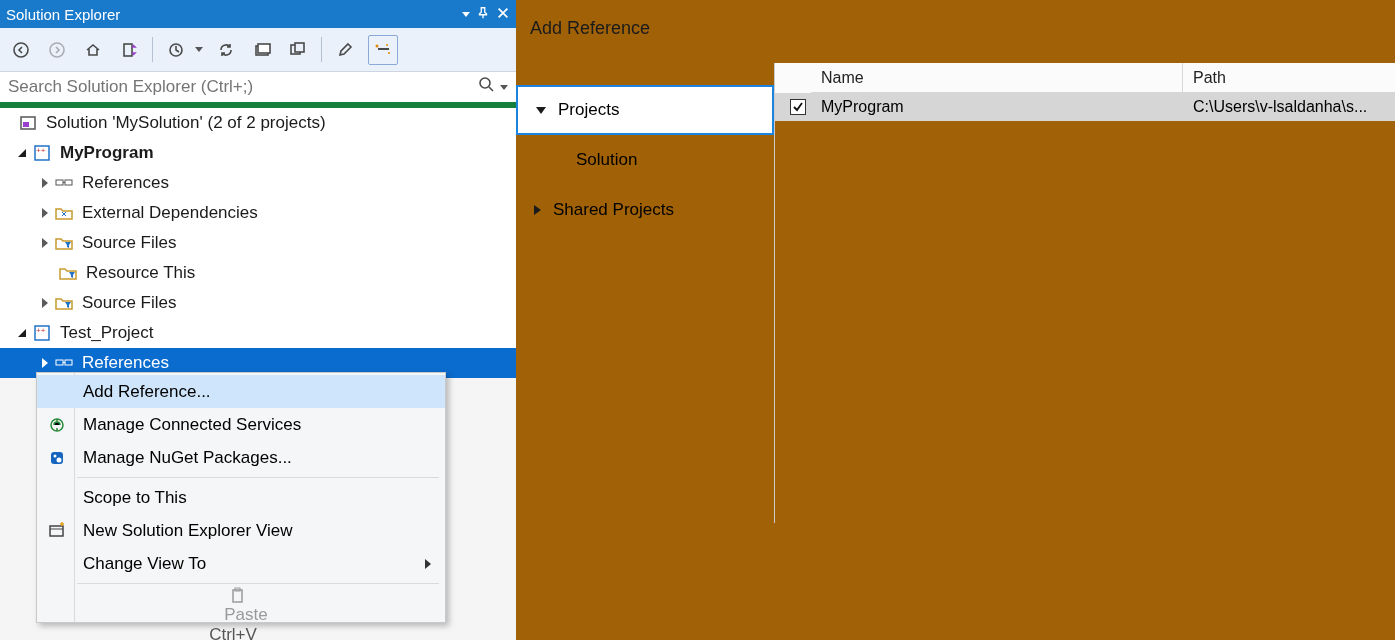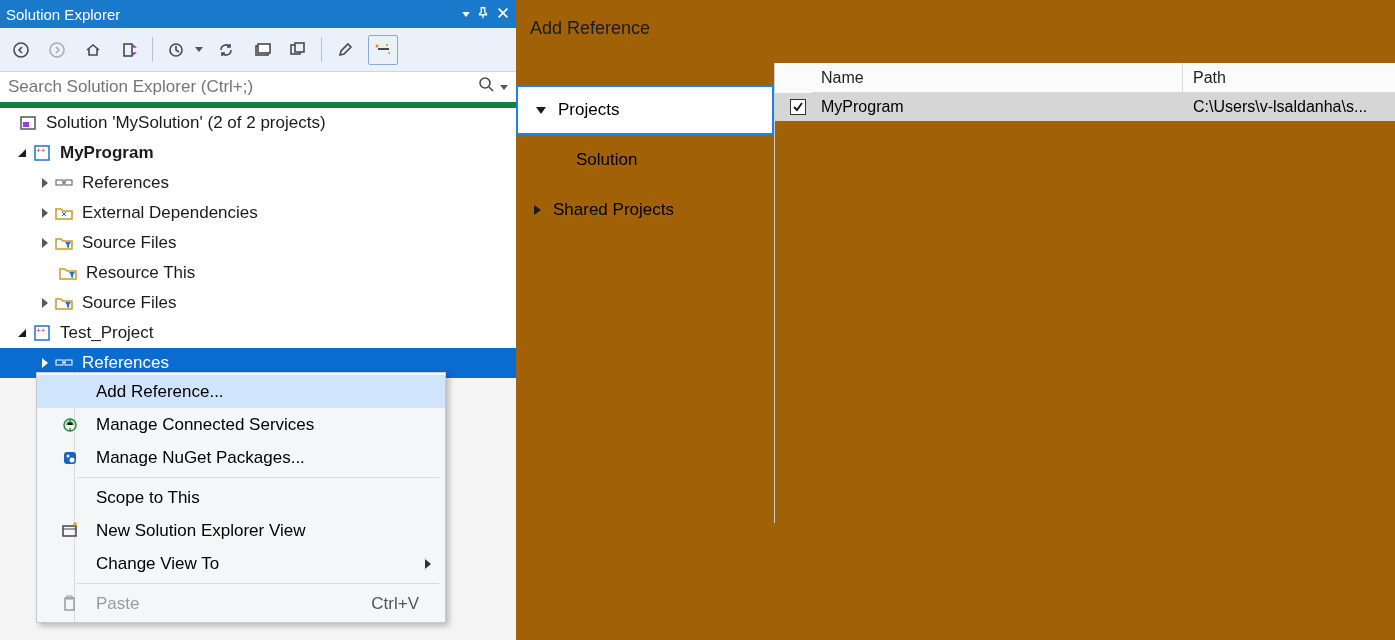--- a/index.html
+++ b/index.html
@@ -55,27 +55,27 @@
   .tree-row.selected { background:#0a6cce; color:#fff; }
   .tree-row.selected .expander.collapsed { border-left-color:#fff; }
 
   
   .ctx-menu {
     position:absolute; left:36px; top:372px; width:410px; background:#f5f6f7;
     border:1px solid #c9c9c9; box-shadow:3px 3px 6px rgba(0,0,0,.25); padding:2px 0;
     font-size:17px;
   }
   .ctx-menu .gutter { position:absolute; left:0; top:0; bottom:0; width:38px; border-right:1px solid #dadada; }
-  .ctx-item { position:relative; display:flex; align-items:center; height:33px; padding-left:23px; }
+  .ctx-item { position:relative; display:flex; align-items:center; height:33px; padding-left:10px; }
   .ctx-item .mi-icon { width:20px; height:20px; margin-right:16px; display:flex; align-items:center; justify-content:center; z-index:1; }
   .ctx-item .mi-label { flex:1; }
   .ctx-item .mi-shortcut { color:#555; padding-right:26px; }
   .ctx-item .mi-arrow { width:0; height:0; border-top:5px solid transparent; border-bottom:5px solid transparent; border-left:6px solid #333; margin-right:14px; }
   .ctx-item.hover { background:#cfe5fb; }
-  .ctx-item.disabled { color:#9a9a9a; }
+  .ctx-item.disabled { color:#9a9a9a;flex-direction:column; }
   .ctx-sep { height:1px; background:#dadada; margin:3px 6px 3px 40px; }
 
   
   .right-pane { flex:1; background:#a16207; position:relative; }
   .dlg-title { font-size:18px; color:#1b1b1b; padding:18px 14px 24px 14px; }
   .dlg-body { display:flex; }
   .dlg-sidebar { width:258px; }
   .cat { display:flex; align-items:center; height:50px; font-size:17px; padding-left:18px; }
   .cat-arrow { width:12px; height:12px; margin-right:12px; display:flex;align-items:center;justify-content:center;}
   .cat-arrow.exp { width:0;height:0;border-left:5px solid transparent;border-right:5px solid transparent;border-top:7px solid #1b1b1b; }

